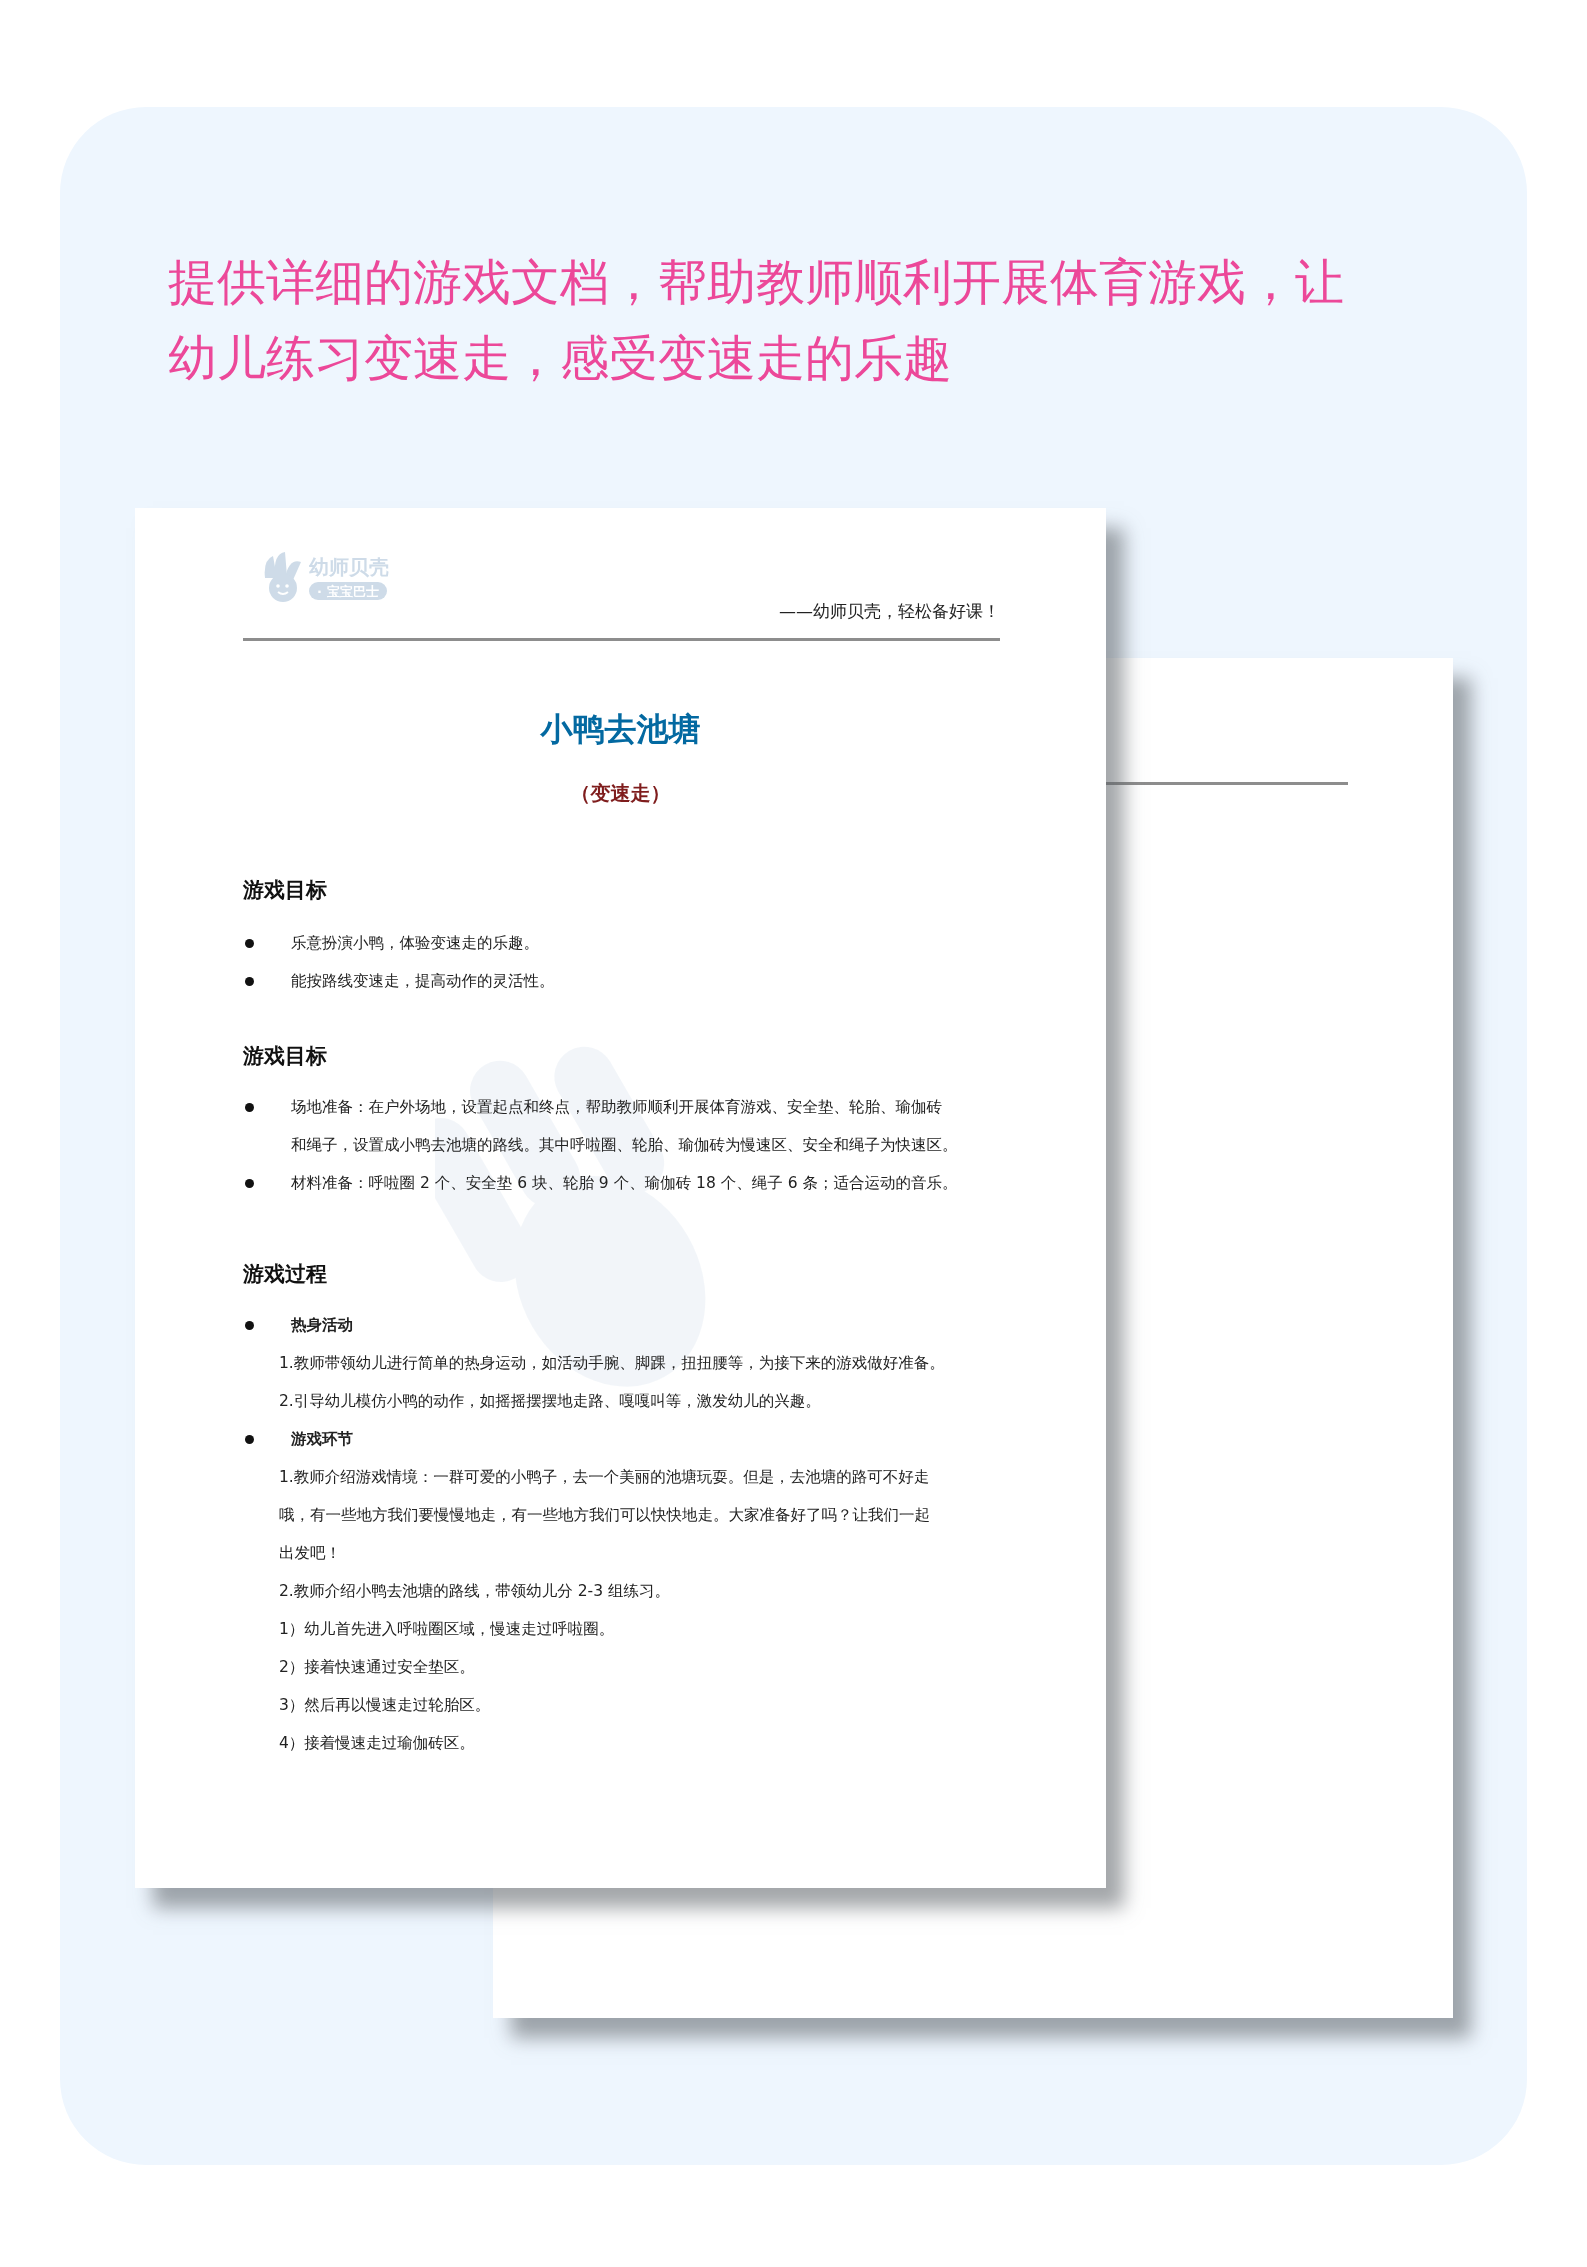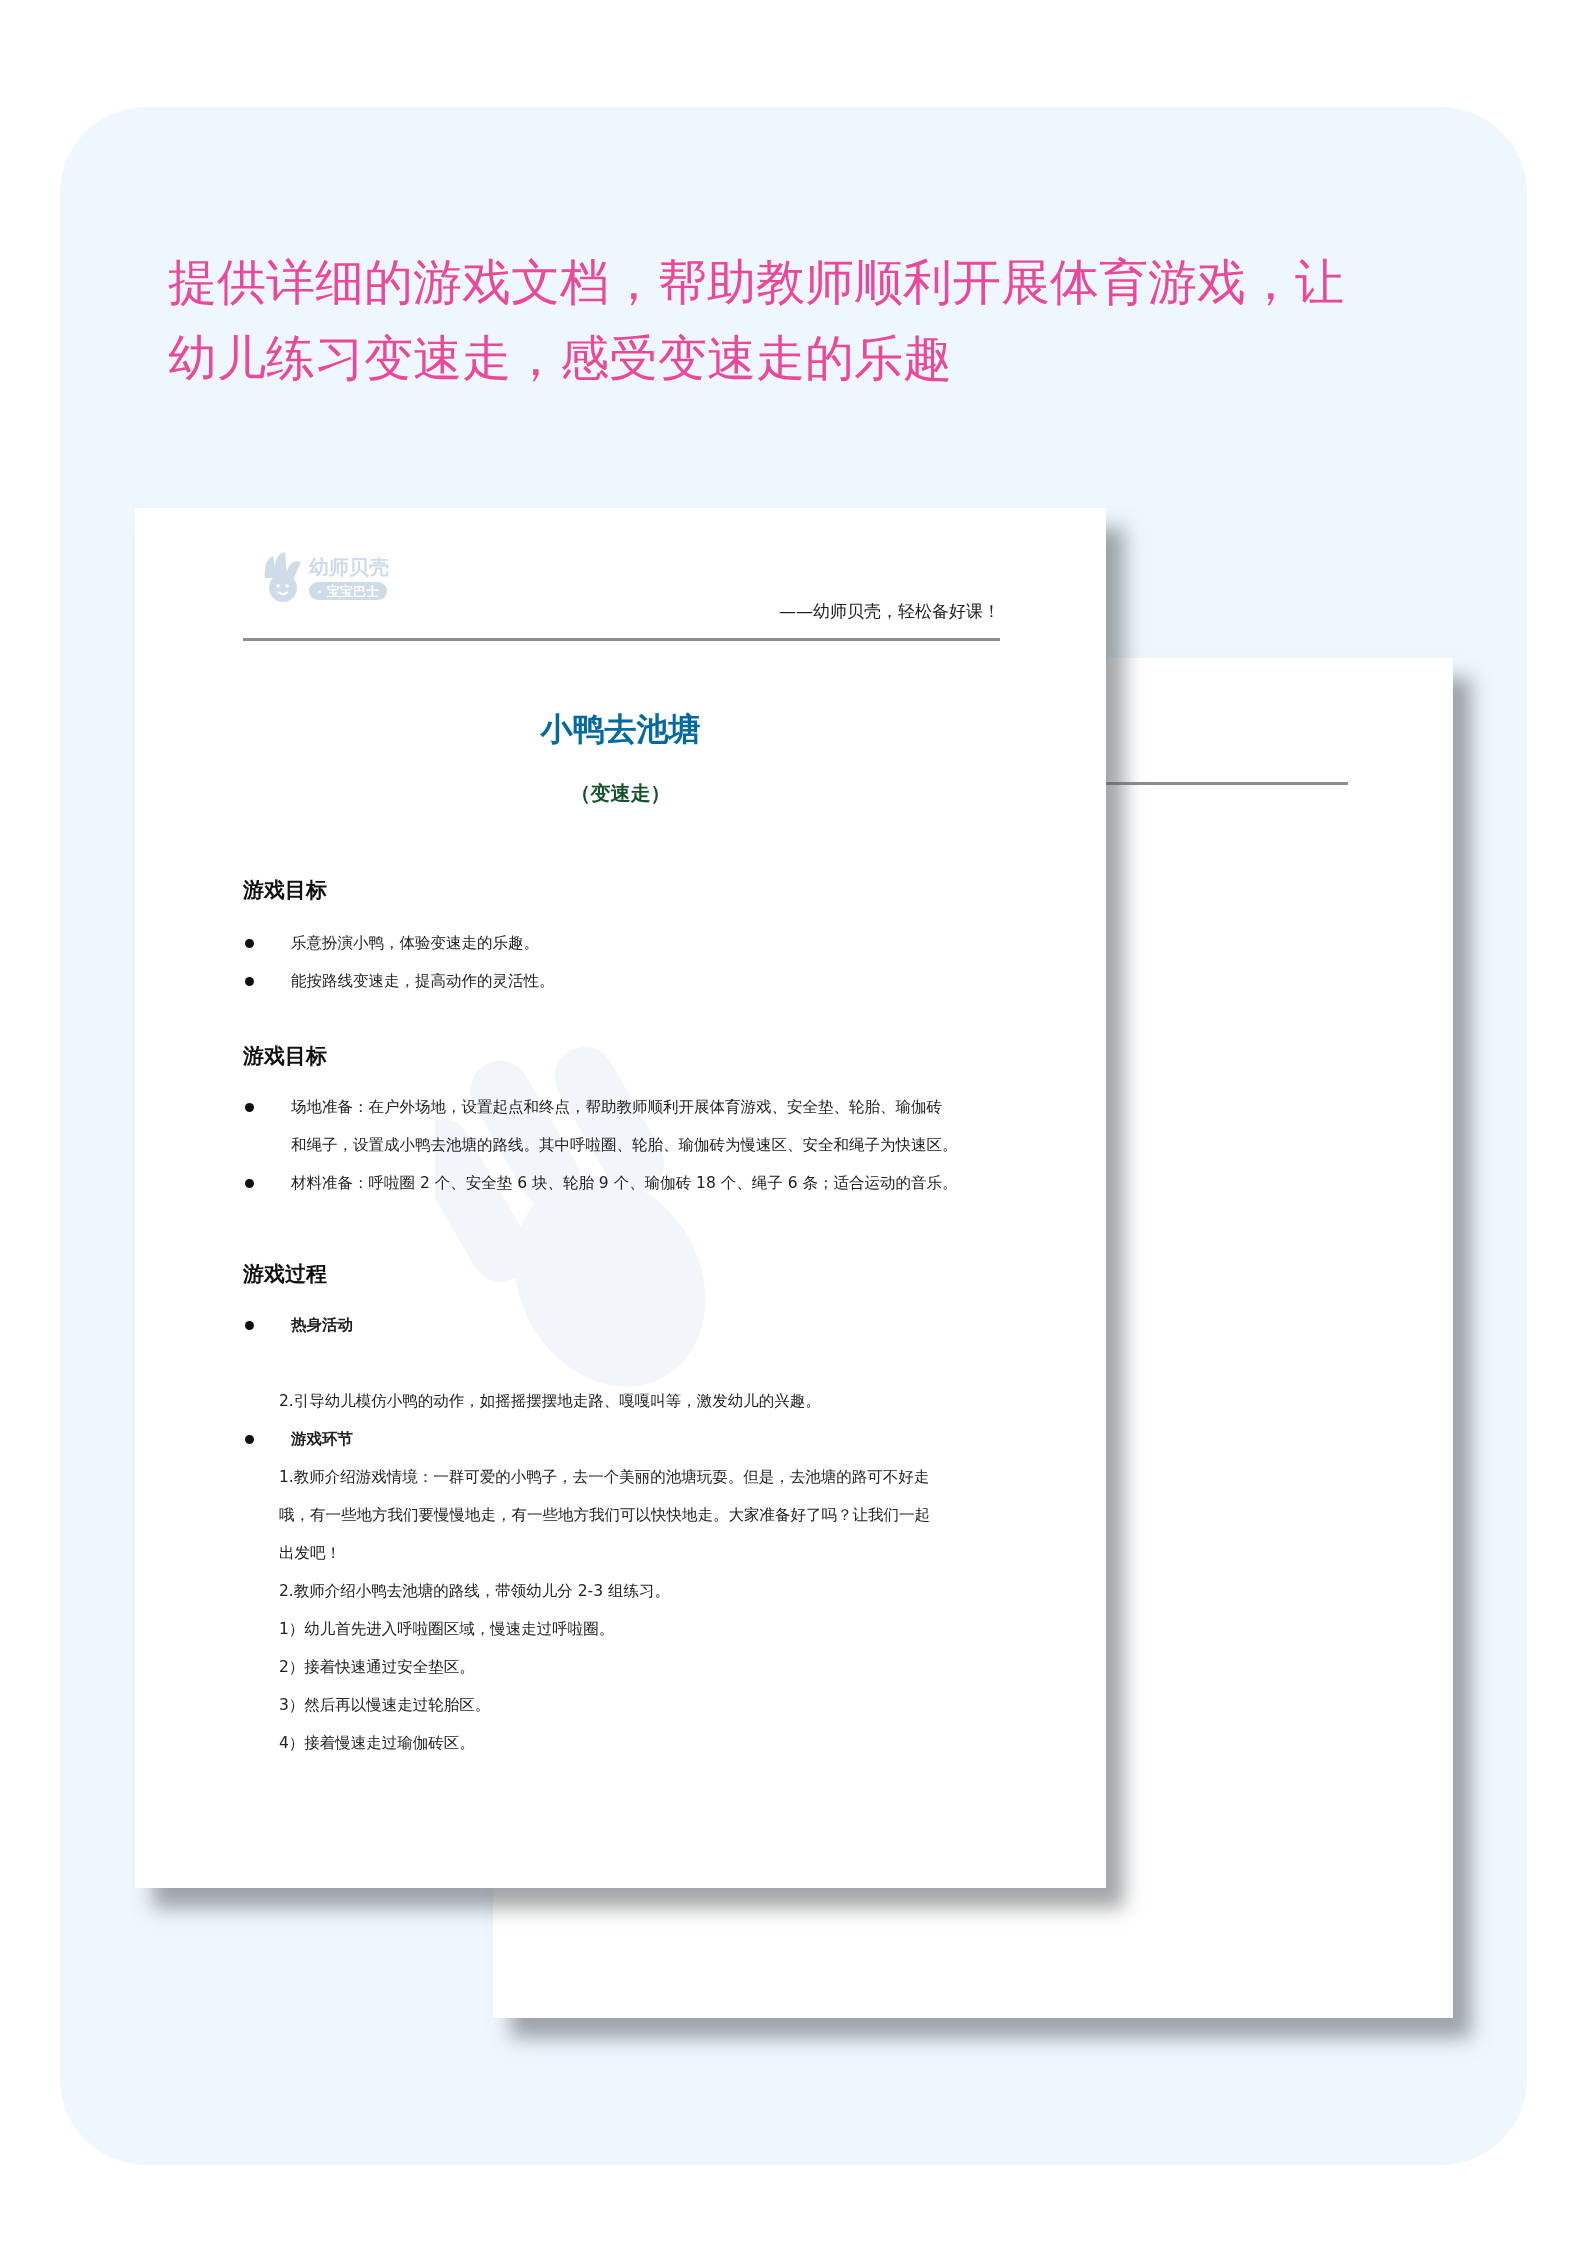--- a/index.html
+++ b/index.html
@@ -35,21 +35,21 @@
   .front .tagline {
     position: absolute; right: 106px; top: 92px; font-size: 17px; color: #222; white-space: nowrap;
   }
   .front .rule { position: absolute; left: 108px; top: 130px; width: 757px; height: 3px; background: #8d8d8d; }
   .doc-title {
     position: absolute; left: 0; width: 971px; top: 200px; text-align: center;
     font-size: 32px; font-weight: bold; color: #0369a1; margin: 0;
   }
   .doc-subtitle {
     position: absolute; left: 0; width: 971px; top: 272px; text-align: center;
-    font-size: 20px; font-weight: bold; color: #14532d;
+    font-size: 20px; font-weight: bold; color: #7f1d1d;
   }
   .section-h {
     position: absolute; left: 108px; font-size: 21px; font-weight: bold; color: #111; margin: 0;
   }
   .bl { position: absolute; left: 108px; width: 770px; font-size: 15.5px; color: #222; line-height: 38px; }
   .bl .dot {
     position: absolute; left: 2px; top: 15px; width: 9px; height: 9px; border-radius: 50%; background: #111;
   }
   .bl .txt { display: block; margin-left: 48px; }
   .bl .txt.strong { font-weight: bold; }
@@ -132,20 +132,21 @@
   <div class="bl" style="top:656px">
     <span class="dot"></span>
     <span class="txt">材料准备：呼啦圈 2 个、安全垫 6 块、轮胎 9 个、瑜伽砖 18 个、绳子 6 条；适合运动的音乐。</span>
   </div>
 
   <h3 class="section-h" style="top:752px">游戏过程</h3>
   <div class="bl" style="top:798px">
     <span class="dot"></span>
     <span class="txt strong">热身活动</span>
   </div>
+  <div class="sub" style="top:836px">1.教师带领幼儿进行简单的热身运动，如活动手腕、脚踝，扭扭腰等，为接下来的游戏做好准备。</div>
   <div class="sub" style="top:874px">2.引导幼儿模仿小鸭的动作，如摇摇摆摆地走路、嘎嘎叫等，激发幼儿的兴趣。</div>
 
   <div class="bl" style="top:912px">
     <span class="dot"></span>
     <span class="txt strong">游戏环节</span>
   </div>
   <div class="sub" style="top:950px">1.教师介绍游戏情境：一群可爱的小鸭子，去一个美丽的池塘玩耍。但是，去池塘的路可不好走</div>
   <div class="sub" style="top:988px">哦，有一些地方我们要慢慢地走，有一些地方我们可以快快地走。大家准备好了吗？让我们一起</div>
   <div class="sub" style="top:1026px">出发吧！</div>
   <div class="sub" style="top:1064px">2.教师介绍小鸭去池塘的路线，带领幼儿分 2-3 组练习。</div>

